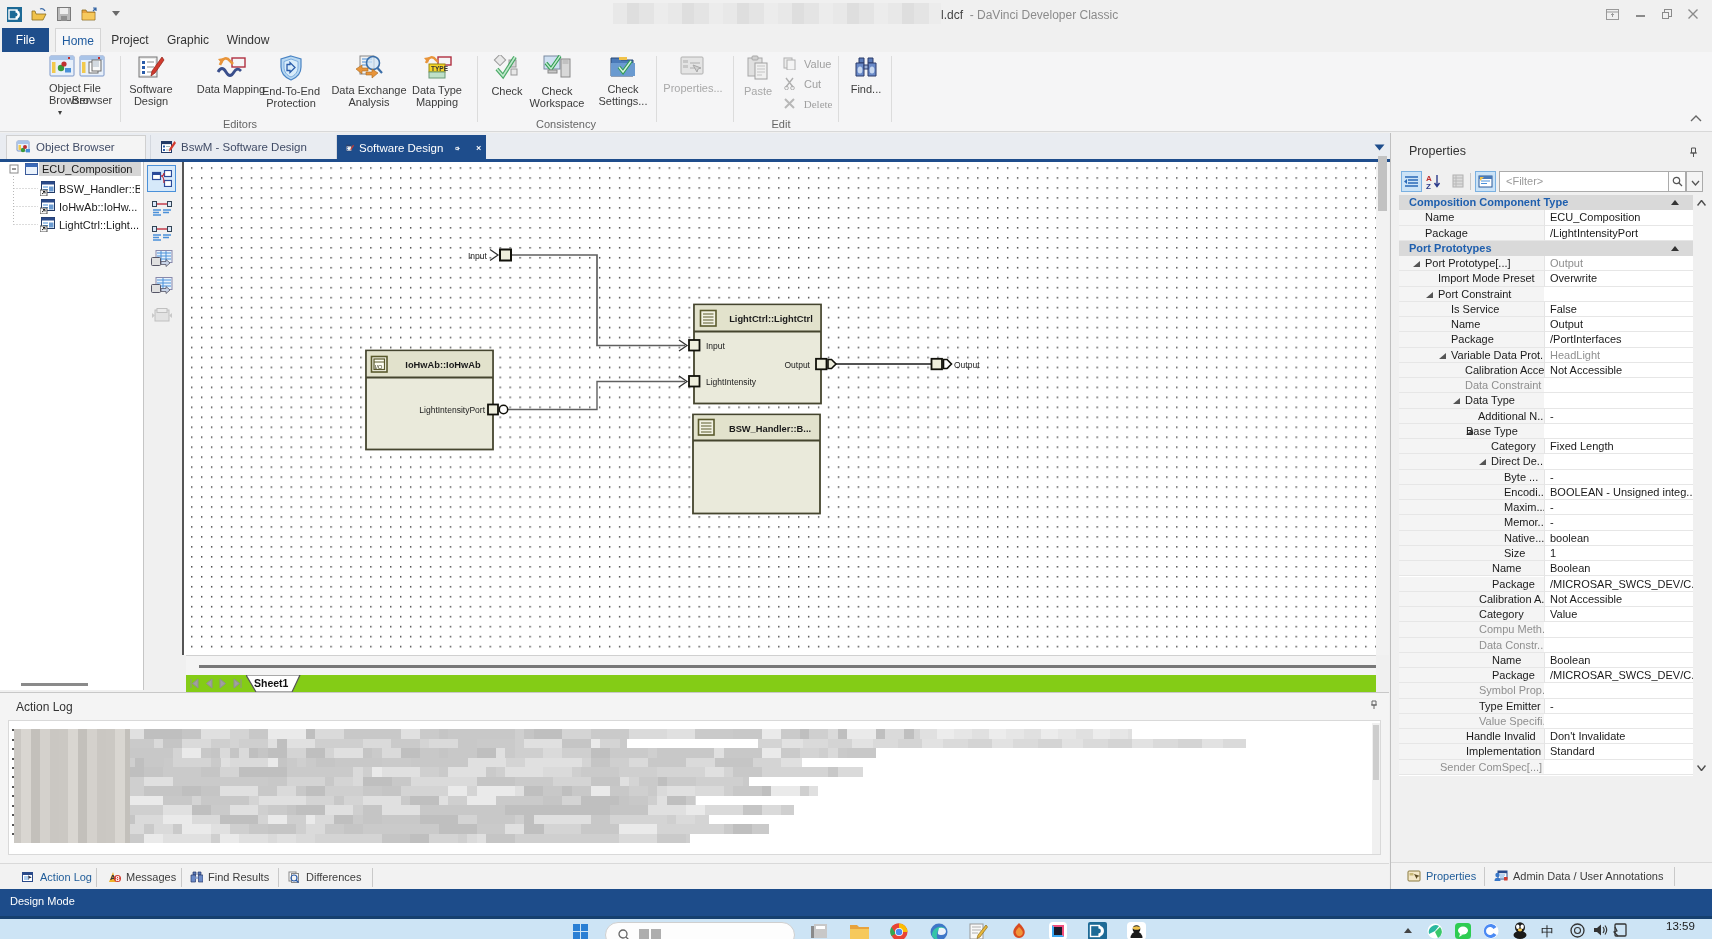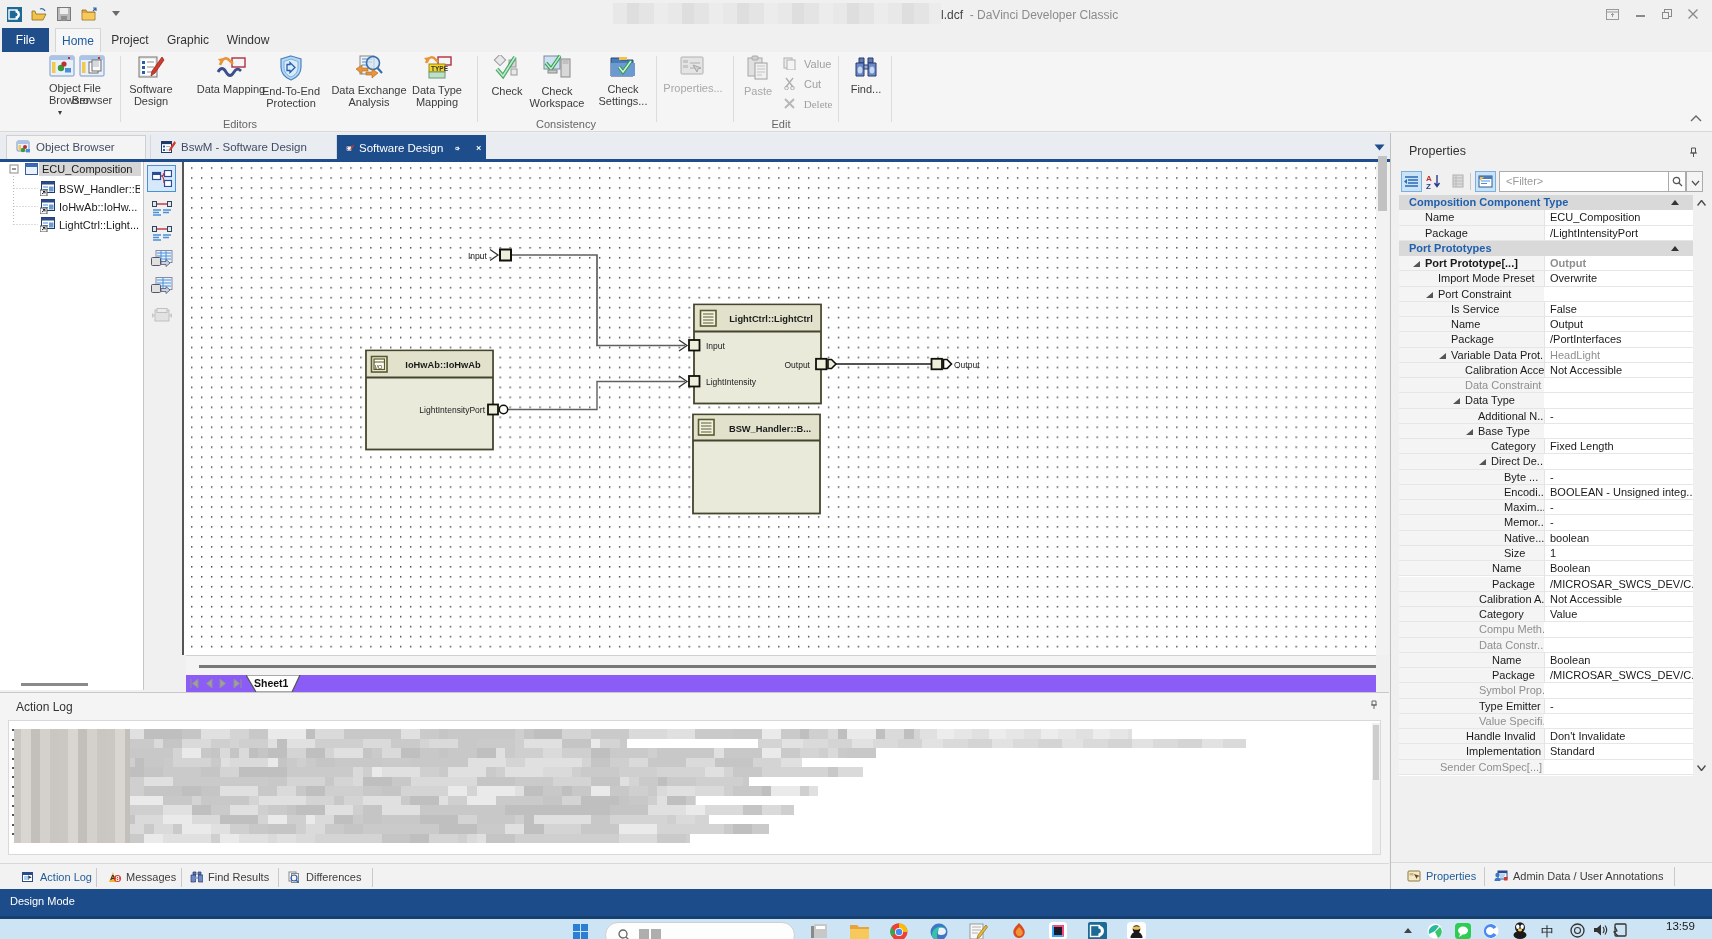--- a/index.html
+++ b/index.html
@@ -28,21 +28,21 @@
 #tabbar .bluline{position:absolute;left:0;top:25.5px;width:1390px;height:3px;background:#1e4d8c;}
 .dtab{position:absolute;top:2px;height:23.5px;font-size:11.5px;color:#414c66;display:flex;align-items:center;white-space:nowrap;}
 .dtab svg{margin-right:5px;}
 
 #treepanel{position:absolute;left:0;top:162px;width:144px;height:528px;background:#fff;border-right:1px solid #c5c5c5;}
 .trow{position:absolute;font-size:11px;color:#1a1a1a;height:14px;line-height:14px;white-space:nowrap;overflow:hidden;}
 #toolstrip{position:absolute;left:145px;top:162px;width:38px;height:528px;background:#f0f0f0;}
 #canvas{position:absolute;left:182px;top:162px;width:1194px;height:493px;background:#fff;border-left:2px solid #555;}
 #vscroll{position:absolute;left:1376px;top:162px;width:13px;height:493px;background:#f2f2f2;}
 #hscrollrow{position:absolute;left:186px;top:655px;width:1190px;height:20px;background:#f4f4f4;border-top:1px solid #d0d0d0;}
-#sheetrow{position:absolute;left:186px;top:675px;width:1190px;height:17px;background:#8b5cf6;}
+#sheetrow{position:absolute;left:186px;top:675px;width:1190px;height:17px;background:#84cc16;}
 
 #actionlog{position:absolute;left:0;top:692px;width:1389px;height:197px;background:#f4f4f4;border-top:1px solid #c8c8c8;}
 #alhead{position:absolute;left:0;top:0;width:1389px;height:26px;font-size:12px;color:#333;}
 #alcontent{position:absolute;left:8px;top:27px;width:1373px;height:135px;background:#fff;border:1px solid #d9d9d9;}
 .mrow{position:absolute;left:0;height:9.6px;}
 #altabs{position:absolute;left:0;top:170px;width:1389px;height:27px;background:#f2f2f2;border-top:1px solid #d9d9d9;font-size:11px;}
 .altab{position:absolute;top:0;height:26px;display:flex;align-items:center;color:#3c3c3c;}
 .altab svg{margin-right:5px;}
 .alsep{position:absolute;top:4px;width:1px;height:19px;background:#c9c9c9;}
 
@@ -633,21 +633,21 @@
       </div>
 <div class="pgr" style="top:30.52px;">
         <span class="labwrap">
           <span class="lab" style="left:26px;">Package</span>
         </span>
         <span class="val">/LightIntensityPort</span>
       </div>
 <div class="pgh" style="top:45.78px;"><span style="margin-left:10px;">Port Prototypes</span><svg style="position:absolute;right:14px;top:5px;" width="8" height="5">
           <path d="M0 5 L4 0 L8 5 Z" fill="#333"></path>
         </svg></div>
-<div class="pgr" style="top:61.04px;font-weight:bold;">
+<div class="pgr" style="top:61.04px;">
         <span class="labwrap">
           <svg style="position:absolute;left:14px;top:5px;" width="7" height="6">
             <path d="M7 0 L7 6 L0 6 Z" fill="#555"></path>
           </svg>
           <span class="lab" style="left:26px;">Port Prototype[...]</span>
         </span>
         <span class="val gray">Output</span>
       </div>
 <div class="pgr" style="top:76.3px;">
         <span class="labwrap">
@@ -716,21 +716,21 @@
         <span class="labwrap">
           <span class="lab" style="left:79px;">Additional N...</span>
         </span>
         <span class="val">-</span>
       </div>
 <div class="pgr" style="top:228.9px;">
         <span class="labwrap">
           <svg style="position:absolute;left:67px;top:5px;" width="7" height="6">
             <path d="M7 0 L7 6 L0 6 Z" fill="#555"></path>
           </svg>
-          <span class="lab" style="left:79px;">Base Type</span>
+          <span class="lab" style="left:67px;">Base Type</span>
         </span>
         <span class="val"></span>
       </div>
 <div class="pgr" style="top:244.16px;">
         <span class="labwrap">
           <span class="lab" style="left:92px;">Category</span>
         </span>
         <span class="val">Fixed Length</span>
       </div>
 <div class="pgr" style="top:259.42px;">

